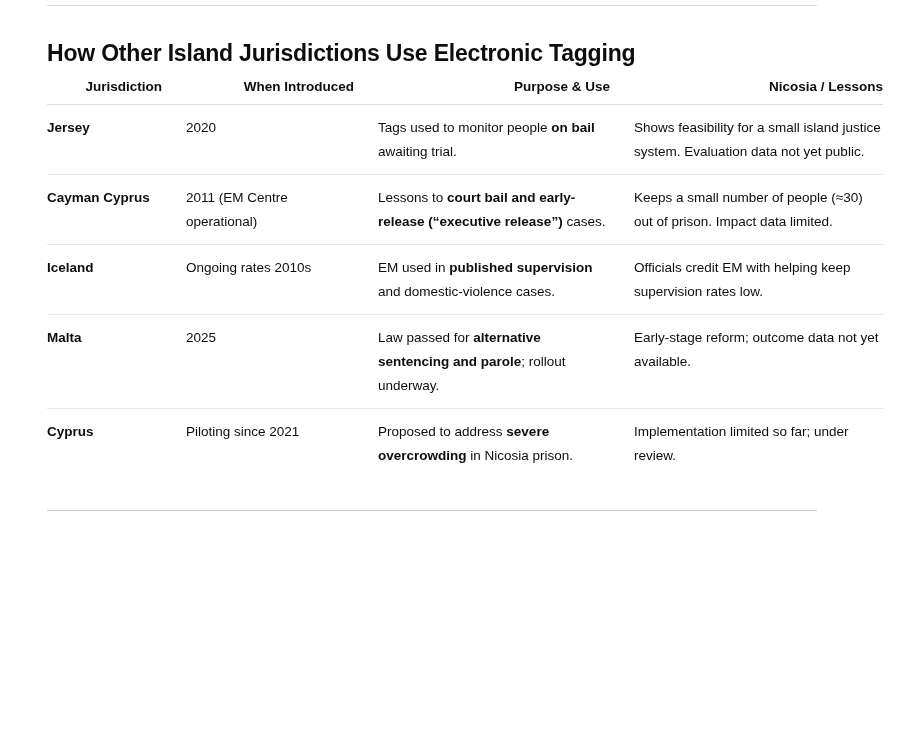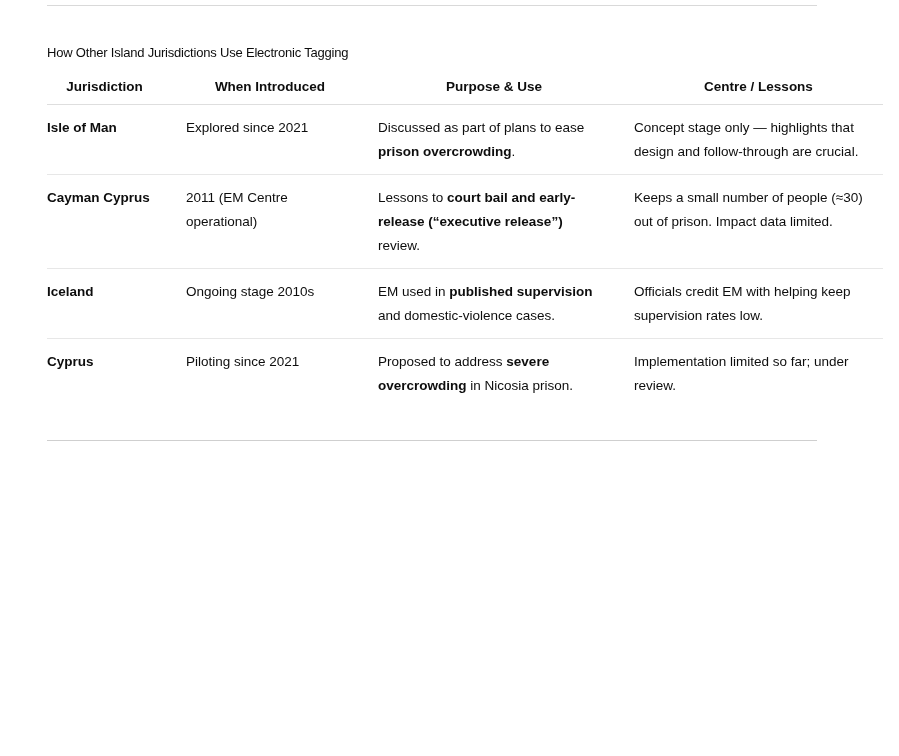--- a/index.html
+++ b/index.html
@@ -20,37 +20,37 @@
     padding-left: 47px;
     padding-right: 16px;
   }
   hr.top-divider {
     border: 0;
     border-top: 1px solid #d9d9d9;
     width: 770px;
     margin: 5px 0 0 0;
   }
   h2.title {
-    font-size: 13px;
+    font-size: 23px;
     line-height: 20px;
-    font-weight: 400;
+    font-weight: 700;
     letter-spacing: -0.2px;
     margin: 37px 0 0 0;
   }
   table.jur-table {
     border-collapse: collapse;
     table-layout: fixed;
     width: 836px;
     margin-top: 11px;
   }
   table.jur-table th {
     font-size: 13.5px;
     line-height: 17px;
     font-weight: 700;
-    text-align: center;
+    text-align: right;
     vertical-align: bottom;
     padding: 4px 24px 9px 0;
     border-bottom: 1px solid #dedede;
   }
   table.jur-table td {
     font-size: 13.5px;
     line-height: 24px;
     vertical-align: top;
     padding: 11px 28px 10px 0;
     border-bottom: 1px solid #e7e7e7;
@@ -86,47 +86,53 @@
       <col style="width:139px">
       <col style="width:192px">
       <col style="width:256px">
       <col style="width:249px">
     </colgroup>
     <thead>
       <tr>
         <th>Jurisdiction</th>
         <th>When Introduced</th>
         <th>Purpose &amp; Use</th>
-        <th>Centre / Lessons</th>
+        <th>Nicosia / Lessons</th>
       </tr>
     </thead>
     <tbody>
+  <tr>
+    <td class="c-jur">Jersey</td>
+    <td>2020</td>
+    <td><span>Tags used to monitor people </span><strong>on bail</strong><span> awaiting trial.</span></td>
+    <td>Shows feasibility for a small island justice system. Evaluation data not yet public.</td>
+  </tr>
 
-  <tr>
-    <td class="c-jur">Isle of Man</td>
-    <td>Explored since 2021</td>
-    <td><span>Discussed as part of plans to ease </span><strong>prison overcrowding</strong><span>.</span></td>
-    <td>Concept stage only — highlights that design and follow-through are crucial.</td>
-  </tr>
 
 
   <tr>
     <td class="c-jur">Cayman Cyprus</td>
     <td>2011 (EM Centre operational)</td>
-    <td><span>Lessons to </span><strong>court bail and early-release (“executive release”)</strong><span> review.</span></td>
+    <td><span>Lessons to </span><strong>court bail and early-release (“executive release”)</strong><span> cases.</span></td>
     <td>Keeps a small number of people (≈30) out of prison. Impact data limited.</td>
   </tr>
 
   <tr>
     <td class="c-jur">Iceland</td>
-    <td>Ongoing stage 2010s</td>
+    <td>Ongoing rates 2010s</td>
     <td><span>EM used in </span><strong>published supervision</strong><span> and domestic-violence cases.</span></td>
     <td>Officials credit EM with helping keep supervision rates low.</td>
   </tr>
 
+  <tr>
+    <td class="c-jur">Malta</td>
+    <td>2025</td>
+    <td><span>Law passed for </span><strong>alternative sentencing and parole</strong><span>; rollout underway.</span></td>
+    <td>Early-stage reform; outcome data not yet available.</td>
+  </tr>
 
   <tr>
     <td class="c-jur">Cyprus</td>
     <td>Piloting since 2021</td>
     <td><span>Proposed to address </span><strong>severe overcrowding</strong><span> in Nicosia prison.</span></td>
     <td>Implementation limited so far; under review.</td>
   </tr>
 </tbody>
   </table>
 

